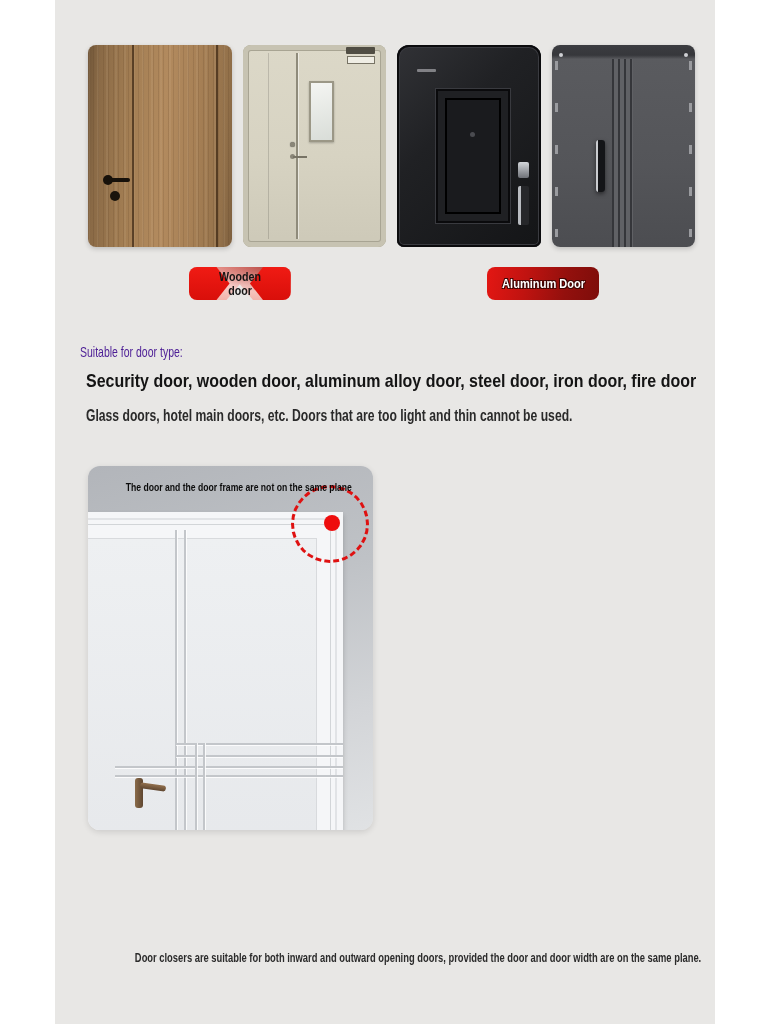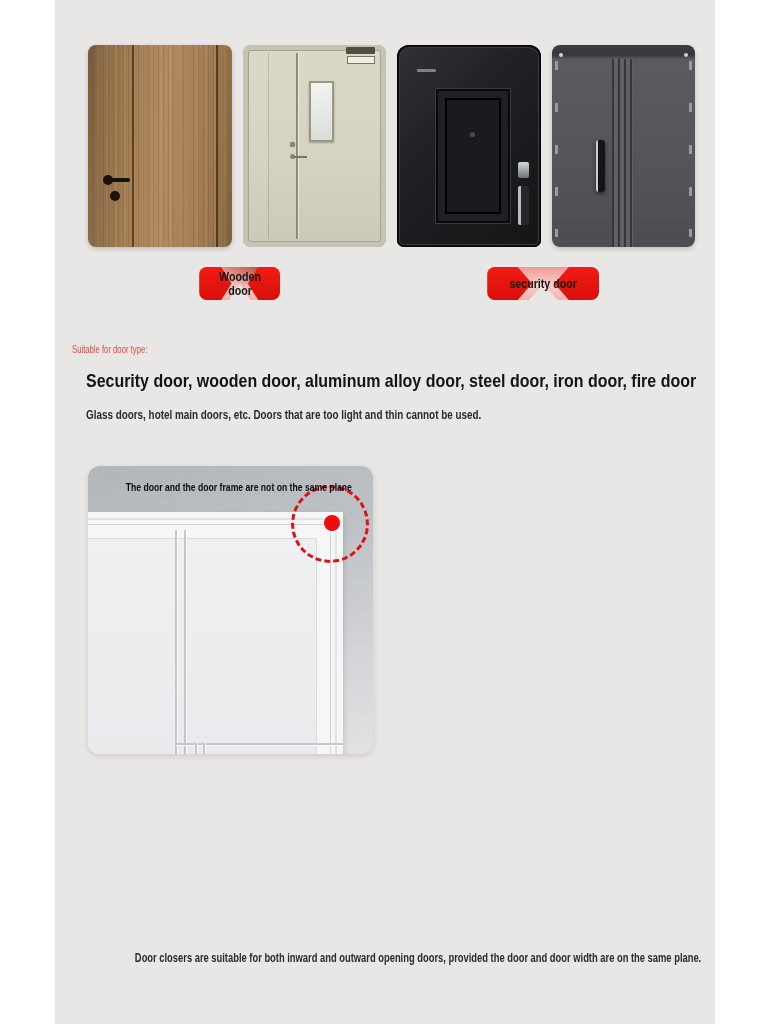--- a/index.html
+++ b/index.html
@@ -53,49 +53,49 @@
   .al-hinge{position:absolute;top:8%;bottom:5%;width:3px;
             background:repeating-linear-gradient(180deg,#9a9b9f 0 9px,rgba(0,0,0,0) 9px 42px);}
   .al-hinge.left{left:3px;} .al-hinge.right{right:3px;}
   .al-screw{position:absolute;top:4%;width:4px;height:4px;border-radius:50%;background:#cfd0d4;}
   .al-screw.s1{left:5%;} .al-screw.s2{right:5%;}
 
   
   .ribbon-row{position:absolute;left:88px;top:267px;width:607px;height:34px;display:flex;}
   .ribbon-slot{flex:1;display:flex;justify-content:center;}
   .ribbon{position:relative;height:33px;border-radius:8px;overflow:hidden;display:flex;align-items:center;justify-content:center;}
-  .ribbon-slot:nth-child(1) .ribbon{width:81px;}
+  .ribbon-slot:nth-child(1) .ribbon{width:102px;}
   .ribbon-slot:nth-child(2) .ribbon{width:112px;}
   .ribbon-slot:nth-child(3) .ribbon{width:108px;}
   .ribbon-slot:nth-child(4) .ribbon{width:116px;}
   .rb-pink{position:absolute;inset:0;background:linear-gradient(180deg,#ee9b93 0%,#f7cfca 55%,#f2b3ac 100%);}
   .rb-pink.dark-corner{background:
       radial-gradient(ellipse at 78% 0%, rgba(140,10,5,.55), rgba(0,0,0,0) 55%),
       linear-gradient(180deg,#ee9b93 0%,#f7cfca 55%,#f2b3ac 100%);}
   .rb-red{position:absolute;top:0;bottom:0;width:40%;background:linear-gradient(180deg,#f01b14 0%,#d90f0a 100%);}
   .rb-red.left{left:0;clip-path:polygon(0 0,68% 0,100% 50%,68% 100%,0 100%);}
   .rb-red.right{right:0;clip-path:polygon(32% 0,100% 0,100% 100%,32% 100%,0 50%);}
   .rb-notch{position:absolute;bottom:0;left:37%;width:26%;height:48%;background:#e8e7e5;clip-path:polygon(50% 0,100% 100%,0 100%);}
   .rb-label{position:relative;z-index:2;font-weight:700;font-size:13px;line-height:14px;color:#151515;
             white-space:nowrap;text-align:center;transform:scaleX(.82);}
   .ribbon.wrap .rb-label{white-space:normal;width:74px;}
   .ribbon.solid{background:linear-gradient(100deg,#e41713 0%,#c01310 35%,#93100d 70%,#7d0d0a 100%);}
   .ribbon.solid .rb-label{color:#fff;font-size:13.5px;
      text-shadow:-1px -1px 0 #3c0504,1px -1px 0 #3c0504,-1px 1px 0 #3c0504,1px 1px 0 #3c0504;}
 
   
-  .suit-intro{position:absolute;left:72px;top:343px;font-size:11px;color:#ef4444;}
+  .suit-intro{position:absolute;left:80px;top:343px;font-size:15px;color:#4c1d95;}
   .suit-heading{position:absolute;left:86px;top:370px;font-size:19px;font-weight:700;color:#141414;white-space:nowrap;}
-  .suit-note{position:absolute;left:86px;top:407px;font-size:13px;font-weight:600;color:#2a2a2a;white-space:nowrap;text-decoration:underline;}
+  .suit-note{position:absolute;left:86px;top:407px;font-size:16px;font-weight:600;color:#2a2a2a;white-space:nowrap;text-decoration:underline;}
   .sx70{display:inline-block;transform:scaleX(.70);transform-origin:0 50%;}
   .sx76{display:inline-block;transform:scaleX(.76);transform-origin:0 50%;}
   .sx84{display:inline-block;transform:scaleX(.84);transform-origin:0 50%;}
 
   
-  .panel{position:absolute;top:466px;height:288px;border-radius:12px;overflow:hidden;box-shadow:0 2px 6px rgba(0,0,0,.12);}
+  .panel{position:absolute;top:466px;height:364px;border-radius:12px;overflow:hidden;box-shadow:0 2px 6px rgba(0,0,0,.12);}
   .panel-left{left:88px;width:285px;background:linear-gradient(165deg,#b2b5ba 0%,#bfc2c6 38%,#d3d5d8 72%,#e0e2e4 100%);}
   .panel-right{left:406px;width:282px;background:linear-gradient(160deg,#6e92a9 0%,#7295ab 55%,#7b9cb1 100%);}
   .panel-caption{position:absolute;top:15px;font-size:11.5px;font-weight:700;color:#0c0c0c;text-align:center;white-space:nowrap;}
   .panel-left .panel-caption{left:0;right:52px;}
   .panel-right .panel-caption{left:0;right:0;}
   .cx75{display:inline-block;transform:scaleX(.75);transform-origin:50% 50%;}
 
   .lp-frame{position:absolute;left:-46px;top:46px;right:30px;height:400px;background:#f5f6f8;box-shadow:0 3px 5px rgba(0,0,0,.2);}
   .lp-frame::before{content:"";position:absolute;inset:6px;border:2px solid #e1e3e6;}
   .lp-frame::after{content:"";position:absolute;inset:12px;border:1px solid #d2d5d8;}
@@ -182,26 +182,22 @@
     <div class="ribbon-slot">
       <div class="ribbon wrap">
         <div class="rb-pink dark-corner"></div>
         <div class="rb-red left"></div>
         <div class="rb-red right"></div>
         <div class="rb-notch"></div>
         <span class="rb-label">Wooden door</span>
       </div>
     </div>
     <div class="ribbon-slot">
-      <div class="ribbon">
-        <div class="rb-pink"></div>
-        <div class="rb-red left"></div>
-        <div class="rb-red right"></div>
-        <div class="rb-notch"></div>
-        <span class="rb-label">security door</span>
+      <div class="ribbon solid">
+        <span class="rb-label">Aluminum Door</span>
       </div>
     </div>
   </div>
 
   <div class="suit-intro">
     <span class="sx70">Suitable for door type:</span>
   </div>
   <div class="suit-heading">
     <span class="sx84">Security door, wooden door, aluminum alloy door, steel door, iron door, fire door</span>
   </div>

